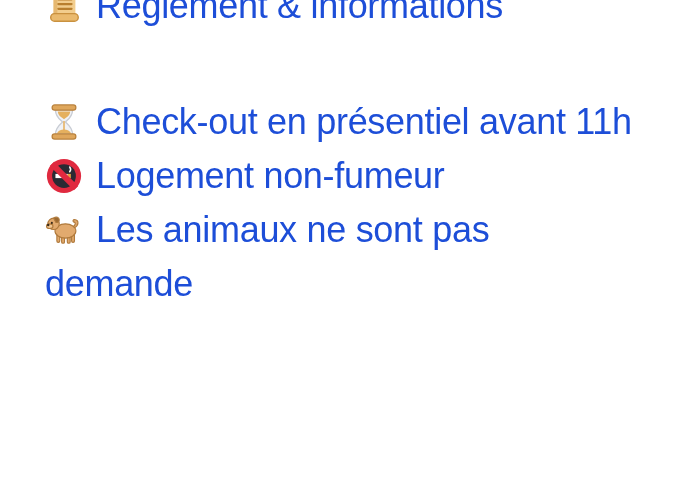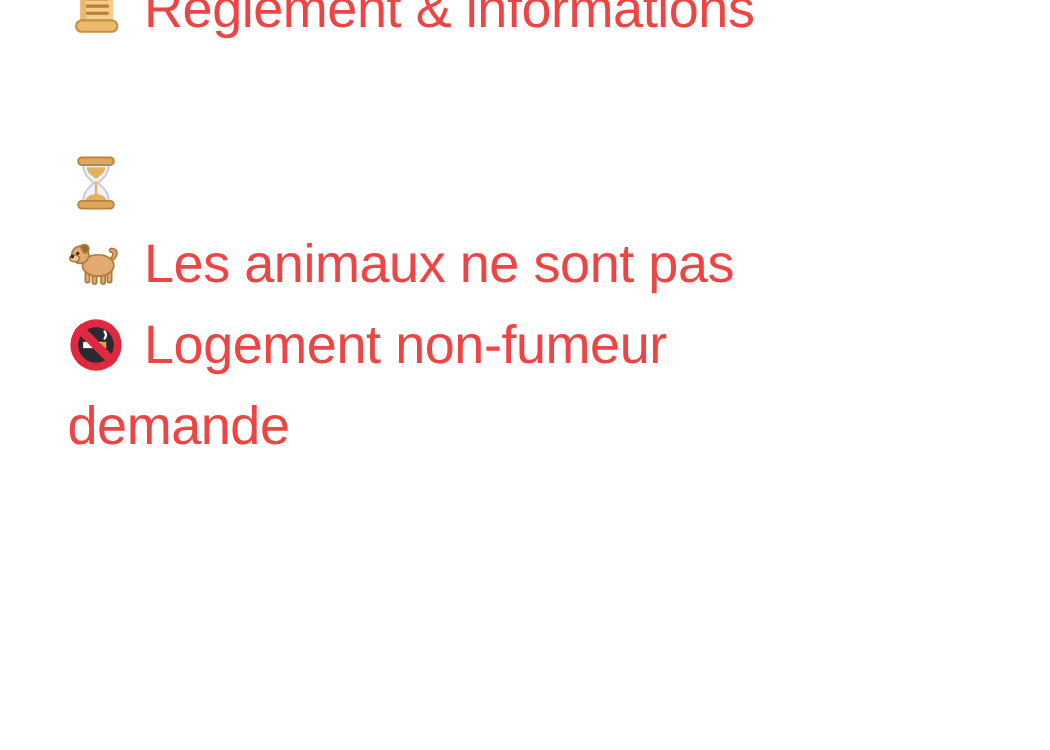--- a/index.html
+++ b/index.html
@@ -10,21 +10,21 @@
     overflow: hidden;
     background: #ffffff;
   }
   .viewport {
     position: relative;
     width: 700px;
     height: 500px;
     overflow: hidden;
     background: #ffffff;
     font-family: "Liberation Sans", sans-serif;
-    color: #ef4444;
+    color: #1d4ed8;
   }
   .content {
     position: absolute;
     left: 45px;
     top: -21px;
     width: 640px;
   }
   .line {
     white-space: nowrap;
     font-size: 36px;
@@ -123,31 +123,31 @@
       </div>
     </div>
 
     <div class="spacer"></div>
 
     <div class="para para-rules">
 
       <div class="line">
         <span class="icon"><svg>
               <use href="#sym-hourglass"></use>
-            </svg></span>
+            </svg></span><span>Check-out en présentiel avant 11h</span>
+      </div>
+
+      <div class="line">
+        <span class="icon"><svg>
+              <use href="#sym-nosmoking"></use>
+            </svg></span><span>Logement non-fumeur</span>
       </div>
 
       <div class="line">
         <span class="icon"><svg>
               <use href="#sym-dog"></use>
             </svg></span><span>Les animaux ne sont pas</span>
-      </div>
-
-      <div class="line">
-        <span class="icon"><svg>
-              <use href="#sym-nosmoking"></use>
-            </svg></span><span>Logement non-fumeur</span>
       </div>
       <div class="line">demande</div>
     </div>
 
   </div>
 </div>
 
 </body></html>

